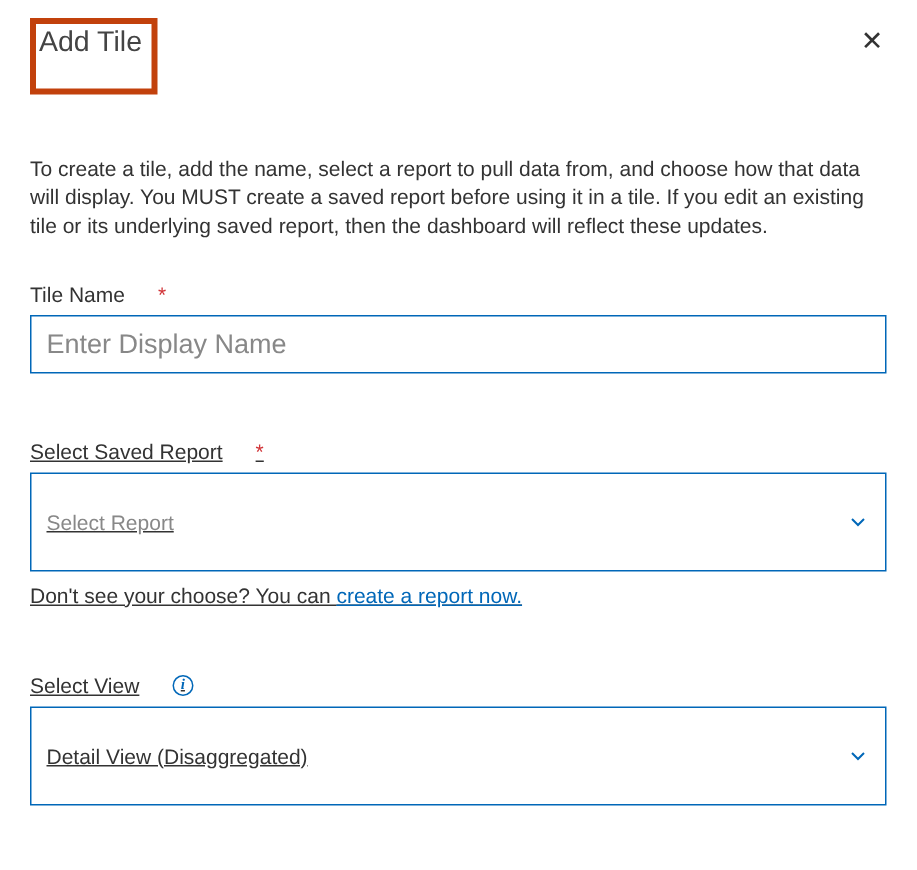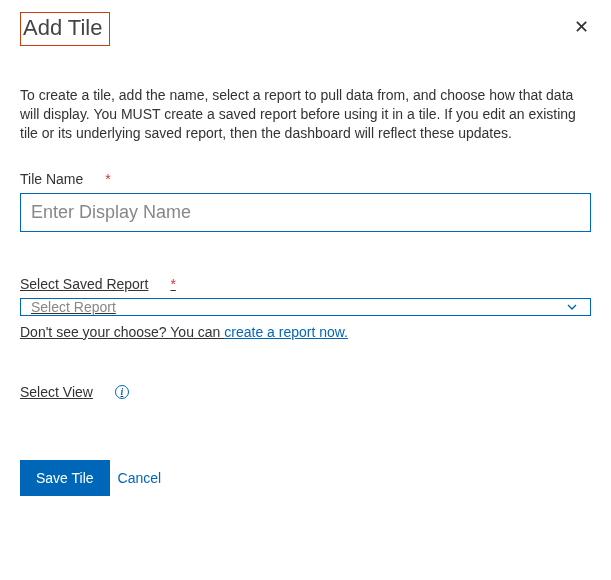--- a/index.html
+++ b/index.html
@@ -11,25 +11,25 @@
       color: #333;
       background: #fff;
       position: relative;
     }
     .header-row {
       display: flex;
       justify-content: space-between;
       align-items: flex-start;
     }
     .title {
-      font-size: 22px;
+      font-size: 19px;
       font-weight: 400;
       color: #444;
-      border: 1px solid #c2410c;
-      padding: 2px 6px 4px 2px;
+      border: 4px solid #c2410c;
+      padding: 2px 6px 19px 2px;
       display: inline-block;
     }
     .close {
       font-size: 18px;
       color: #333;
       cursor: pointer;
       line-height: 1;
       padding: 6px 2px 0 0;
     }
     .desc {
@@ -73,21 +73,21 @@
       padding: 8px 10px;
       font-size: 18px;
       color: #333;
       outline: none;
       font-family: inherit;
     }
     .text-input::placeholder { color: #888; }
     .select-box {
       width: 100%;
       border: 1px solid #0067b8;
-      padding: 0 10px;
+      padding: 24px 10px;
       font-size: 14px;
       display: flex;
       justify-content: space-between;
       align-items: center;
       cursor: pointer;
       background: #fff;
     }
     .select-placeholder { color: #888; }
     .select-value { color: #333; }
     .chevron {
@@ -163,18 +163,26 @@
   <div class="hint">
     <span>Don't see your choose? You can </span><a>create a report now.</a>
   </div>
 </div>
 
 <div class="field-block gap-lg">
   <div class="label-row">
     <span>Select View</span>
     <span class="info-icon">i</span>
   </div>
+  <div class="select-box">
+    <span class="select-value">Detail View (Disaggregated)</span>
+    <span class="chevron">
+      <svg viewBox="0 0 24 24" fill="none" stroke="currentColor" stroke-width="2">
+          <polyline points="6 9 12 15 18 9"></polyline>
+        </svg>
+    </span>
+  </div>
 </div>
 
 <div class="footer">
   <button class="btn-primary">Save Tile</button>
   <button class="btn-link">Cancel</button>
 </div>
 
 </body></html>

